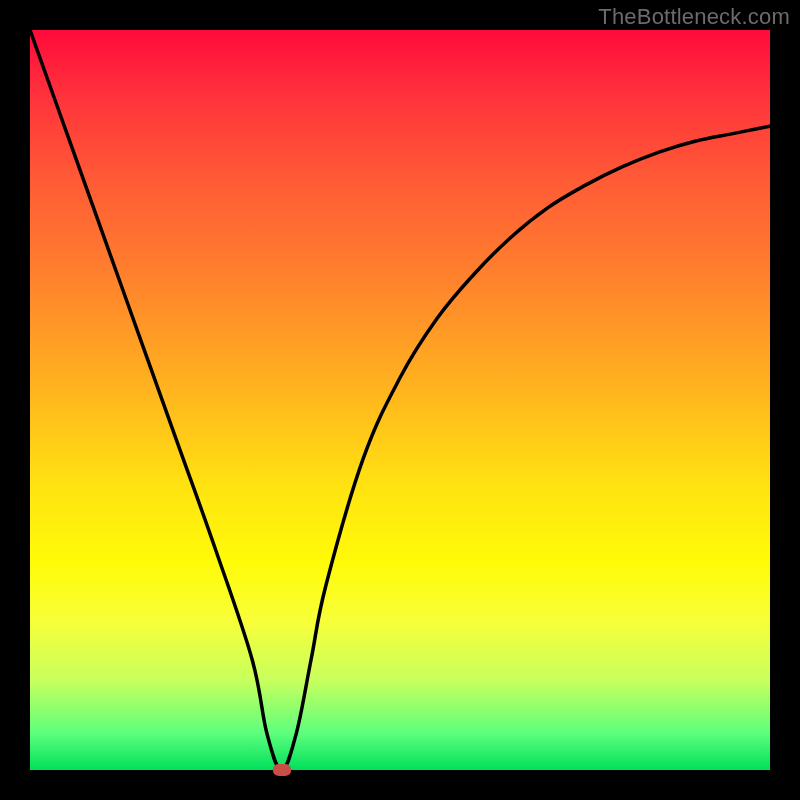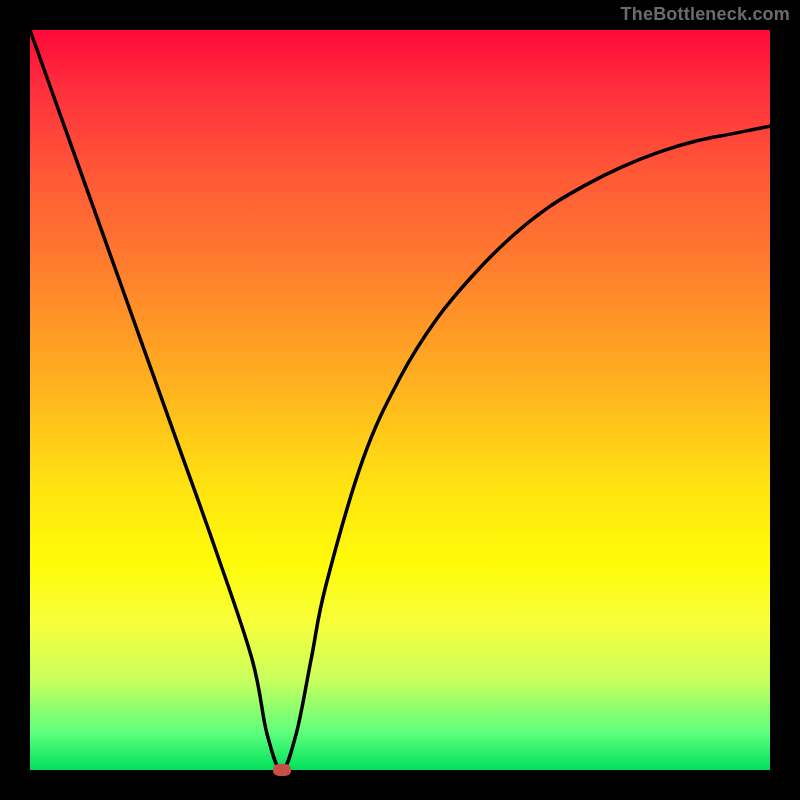--- a/index.html
+++ b/index.html
@@ -36,23 +36,23 @@
       #c7ff5e 88%,
       #5dff7d 95%,
       #00e05a 100%
     );
   }
   .watermark {
     position: absolute;
     top: 4px;
     right: 10px;
     color: #6b6b6b;
-    font-size: 18px;
+    font-size: 22px;
     letter-spacing: 0.2px;
-    font-weight: 700;
+    font-weight: 400;
     user-select: none;
   }
   svg.curve {
     position: absolute;
     inset: 0;
     width: 100%;
     height: 100%;
   }
   .marker {
     position: absolute;

